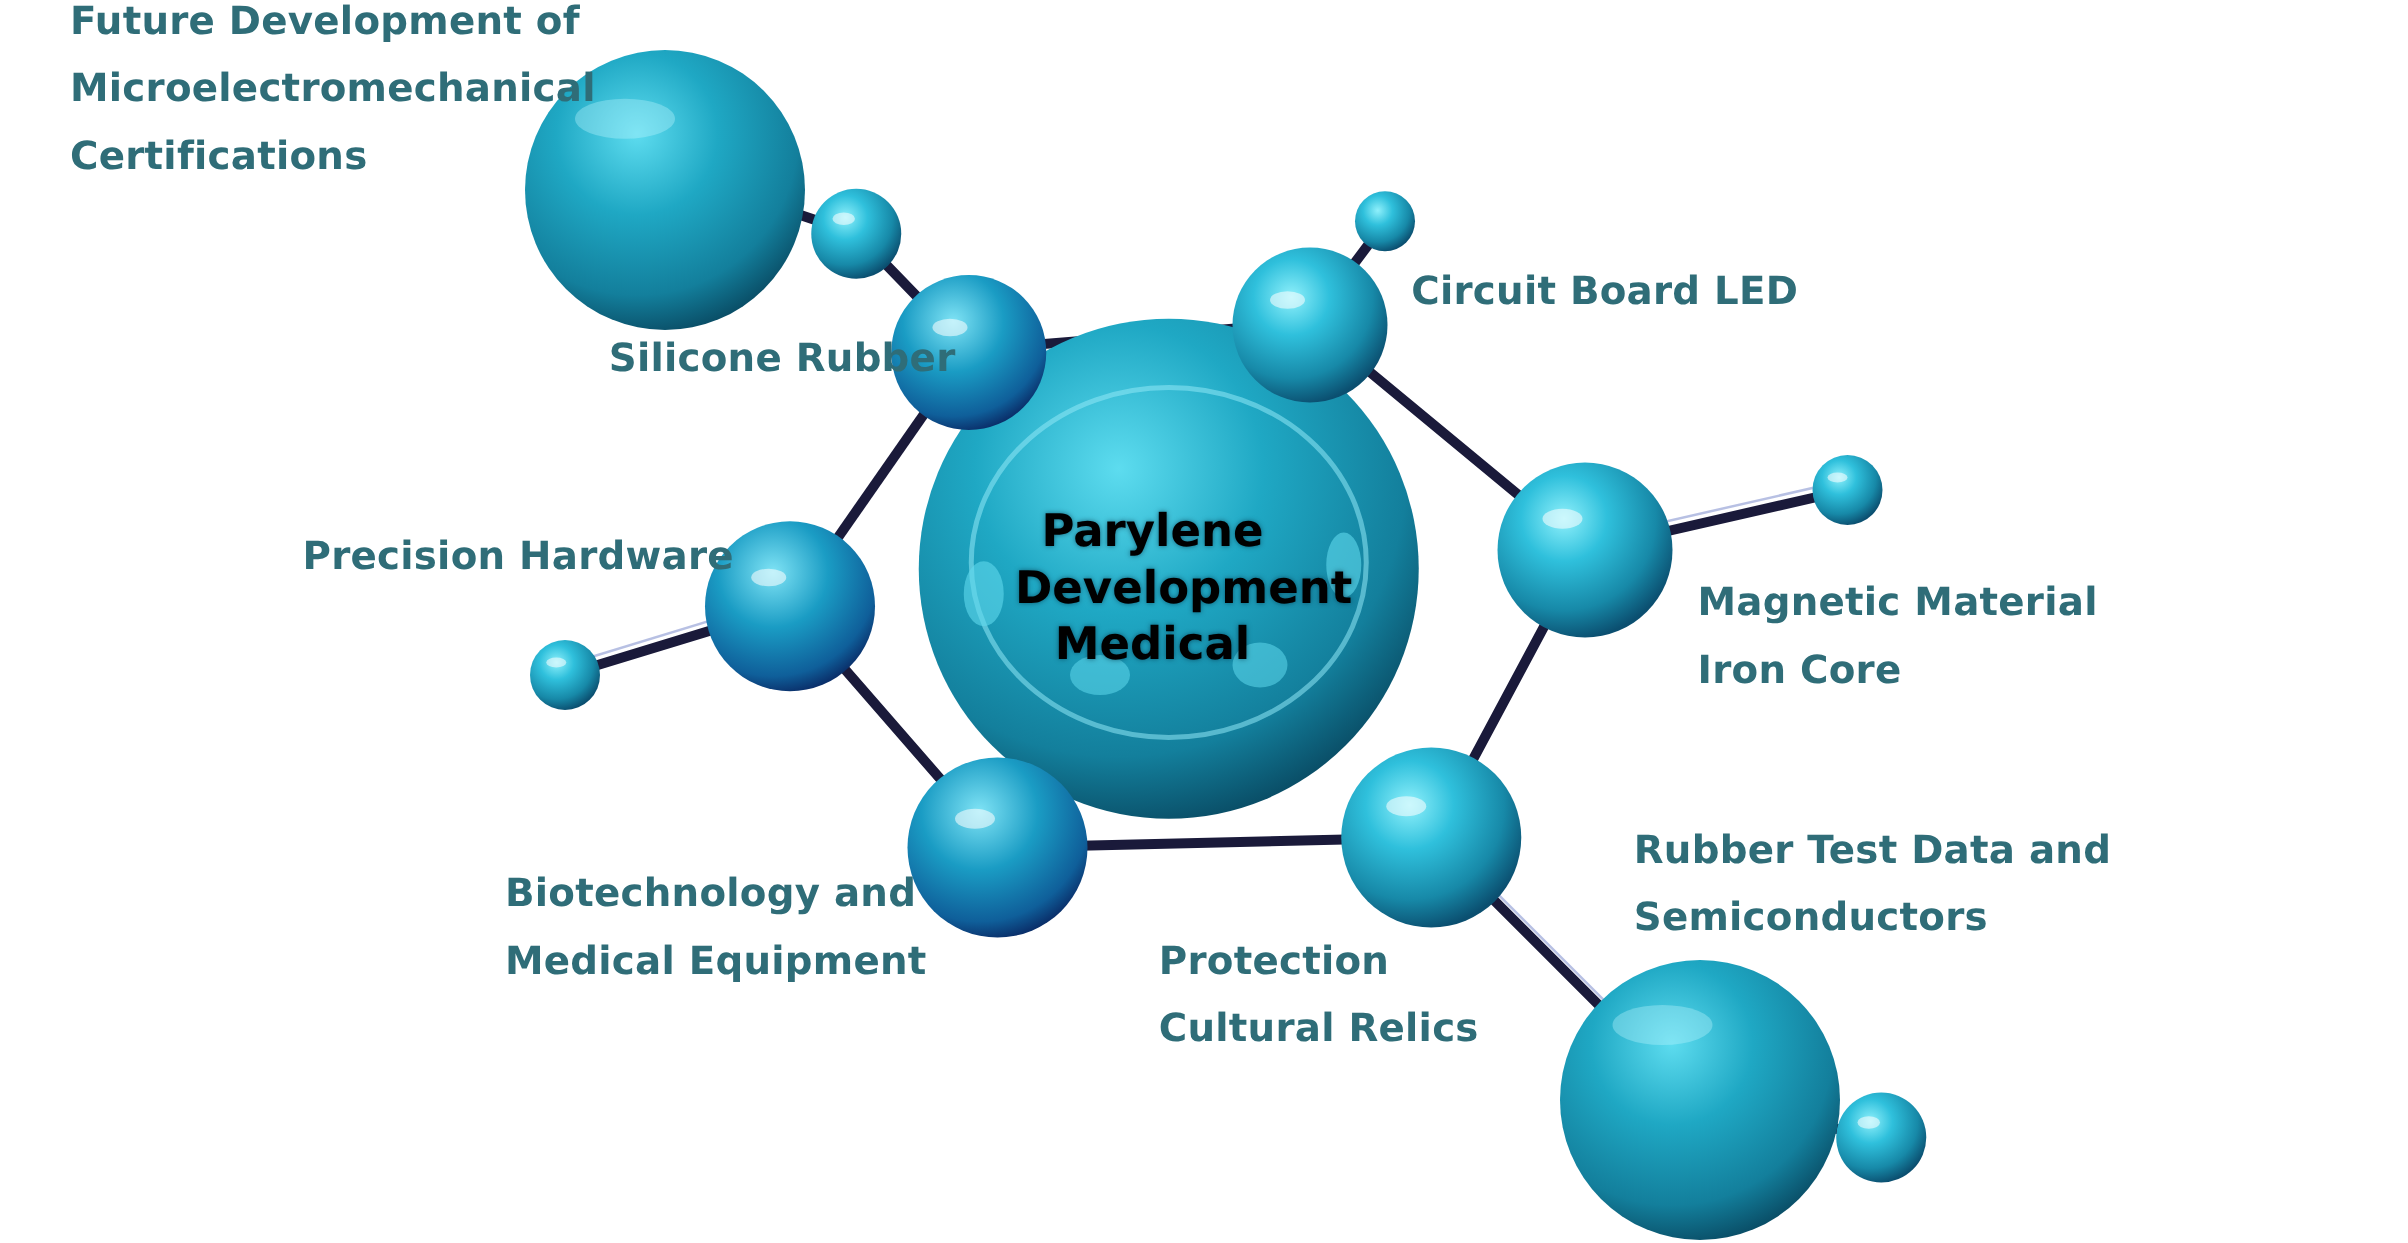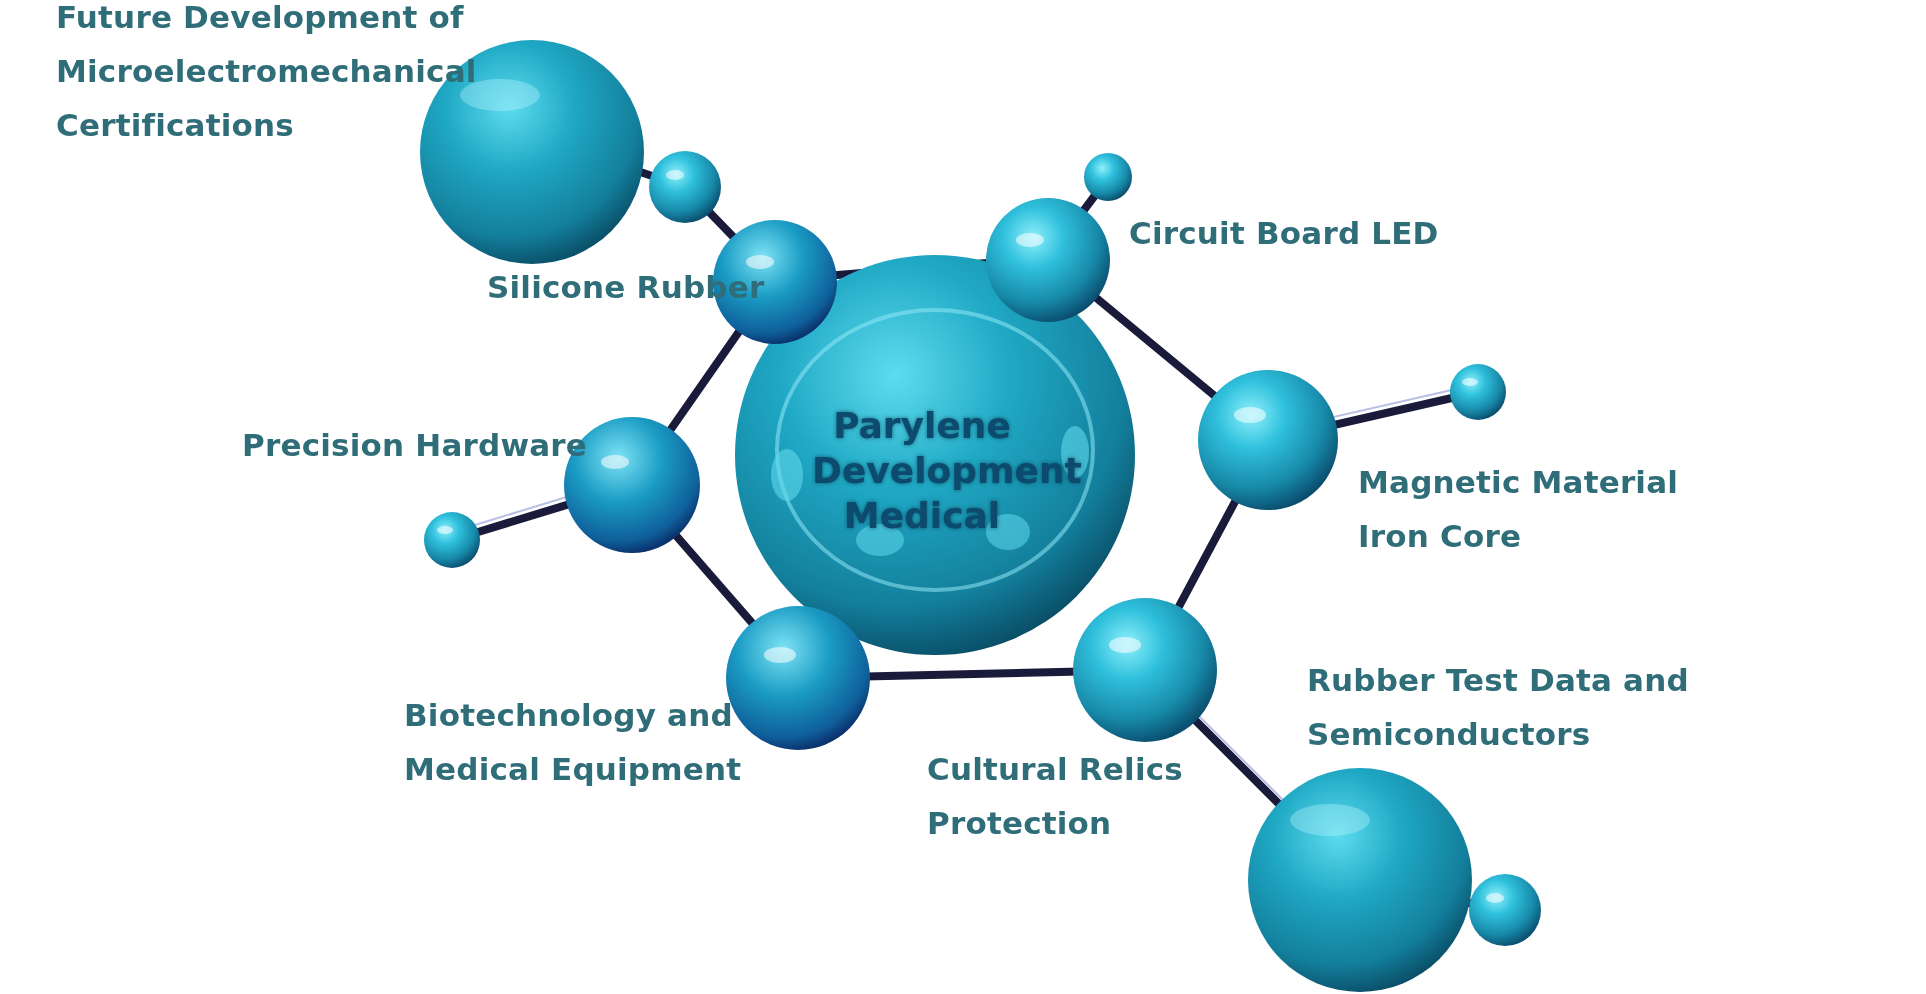--- a/index.html
+++ b/index.html
@@ -3,21 +3,21 @@
 <meta charset="utf-8">
 <style>
   html, body { margin:0; padding:0; background:#ffffff; }
   body { width:1926px; height:994px; position:relative; overflow:hidden;
          font-family:"DejaVu Sans","Liberation Sans",sans-serif; }
   .stage { position:absolute; left:0; top:0; width:1723px; height:994px; }
   svg.mol { position:absolute; left:0; top:0; }
   .label { position:absolute; color:#2f6d78; font-weight:bold; font-size:31px;
            line-height:54px; white-space:nowrap; letter-spacing:0.2px; }
   .center-text { position:absolute; left:812px; top:403px; width:220px; text-align:center;
-                 color:#0c4a6e; font-weight:bold; font-size:36px; line-height:45px;
+                 color:#000000; font-weight:bold; font-size:36px; line-height:45px;
                  text-shadow:0 0 4px rgba(0,40,60,0.6); }
   .center-text span { display:block; }
 </style>
 </head>
 <body>
 
 <div class="stage">
   <svg class="mol" width="1926" height="994" viewBox="0 0 1926 994">
     <defs>
       <radialGradient id="sph" cx="38%" cy="32%" r="70%">
@@ -118,22 +118,22 @@
     <div>Biotechnology and</div>
     <div>Medical Equipment</div>
   </div>
 
   <div class="label" style="left:1358px; top:455px;">
     <div>Magnetic Material</div>
     <div>Iron Core</div>
   </div>
 
   <div class="label" style="left:927px; top:742px;">
+    <div>Protection</div>
     <div>Cultural Relics</div>
-    <div>Protection</div>
   </div>
 
   <div class="label" style="left:1307px; top:653px;">
     <div>Rubber Test Data and</div>
     <div>Semiconductors</div>
   </div>
 
   <div class="center-text">
     <span>Parylene</span>
     <span>Development</span>

